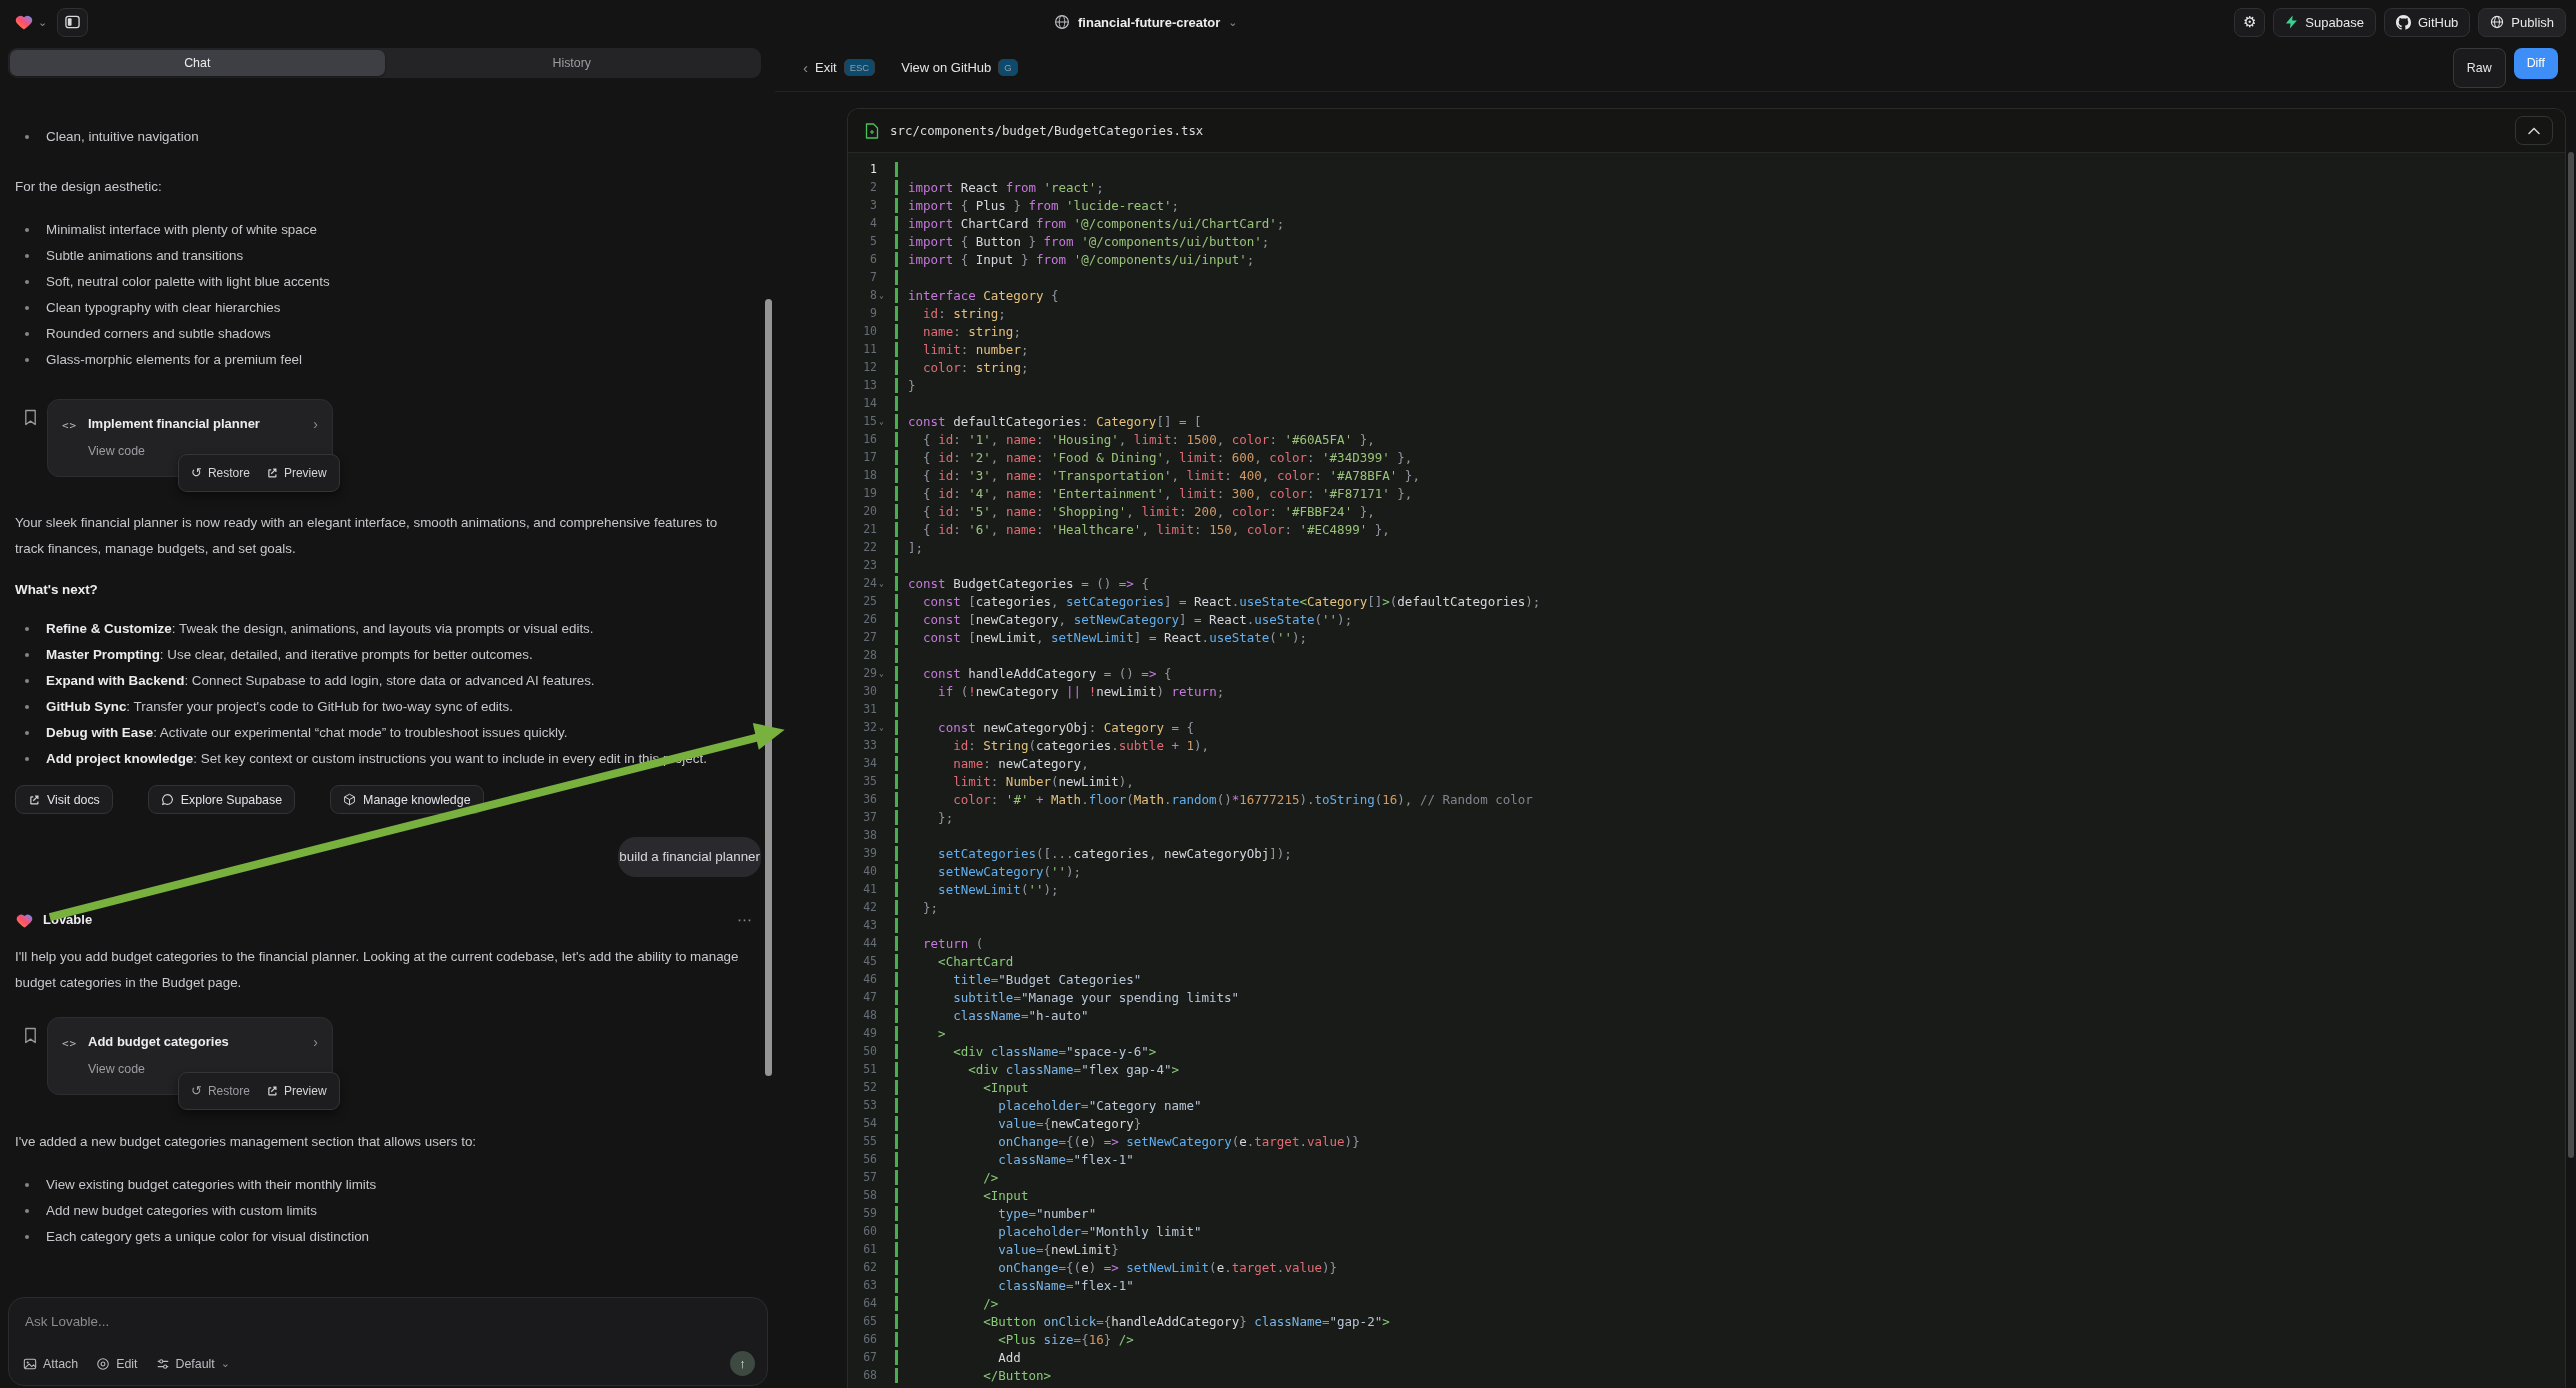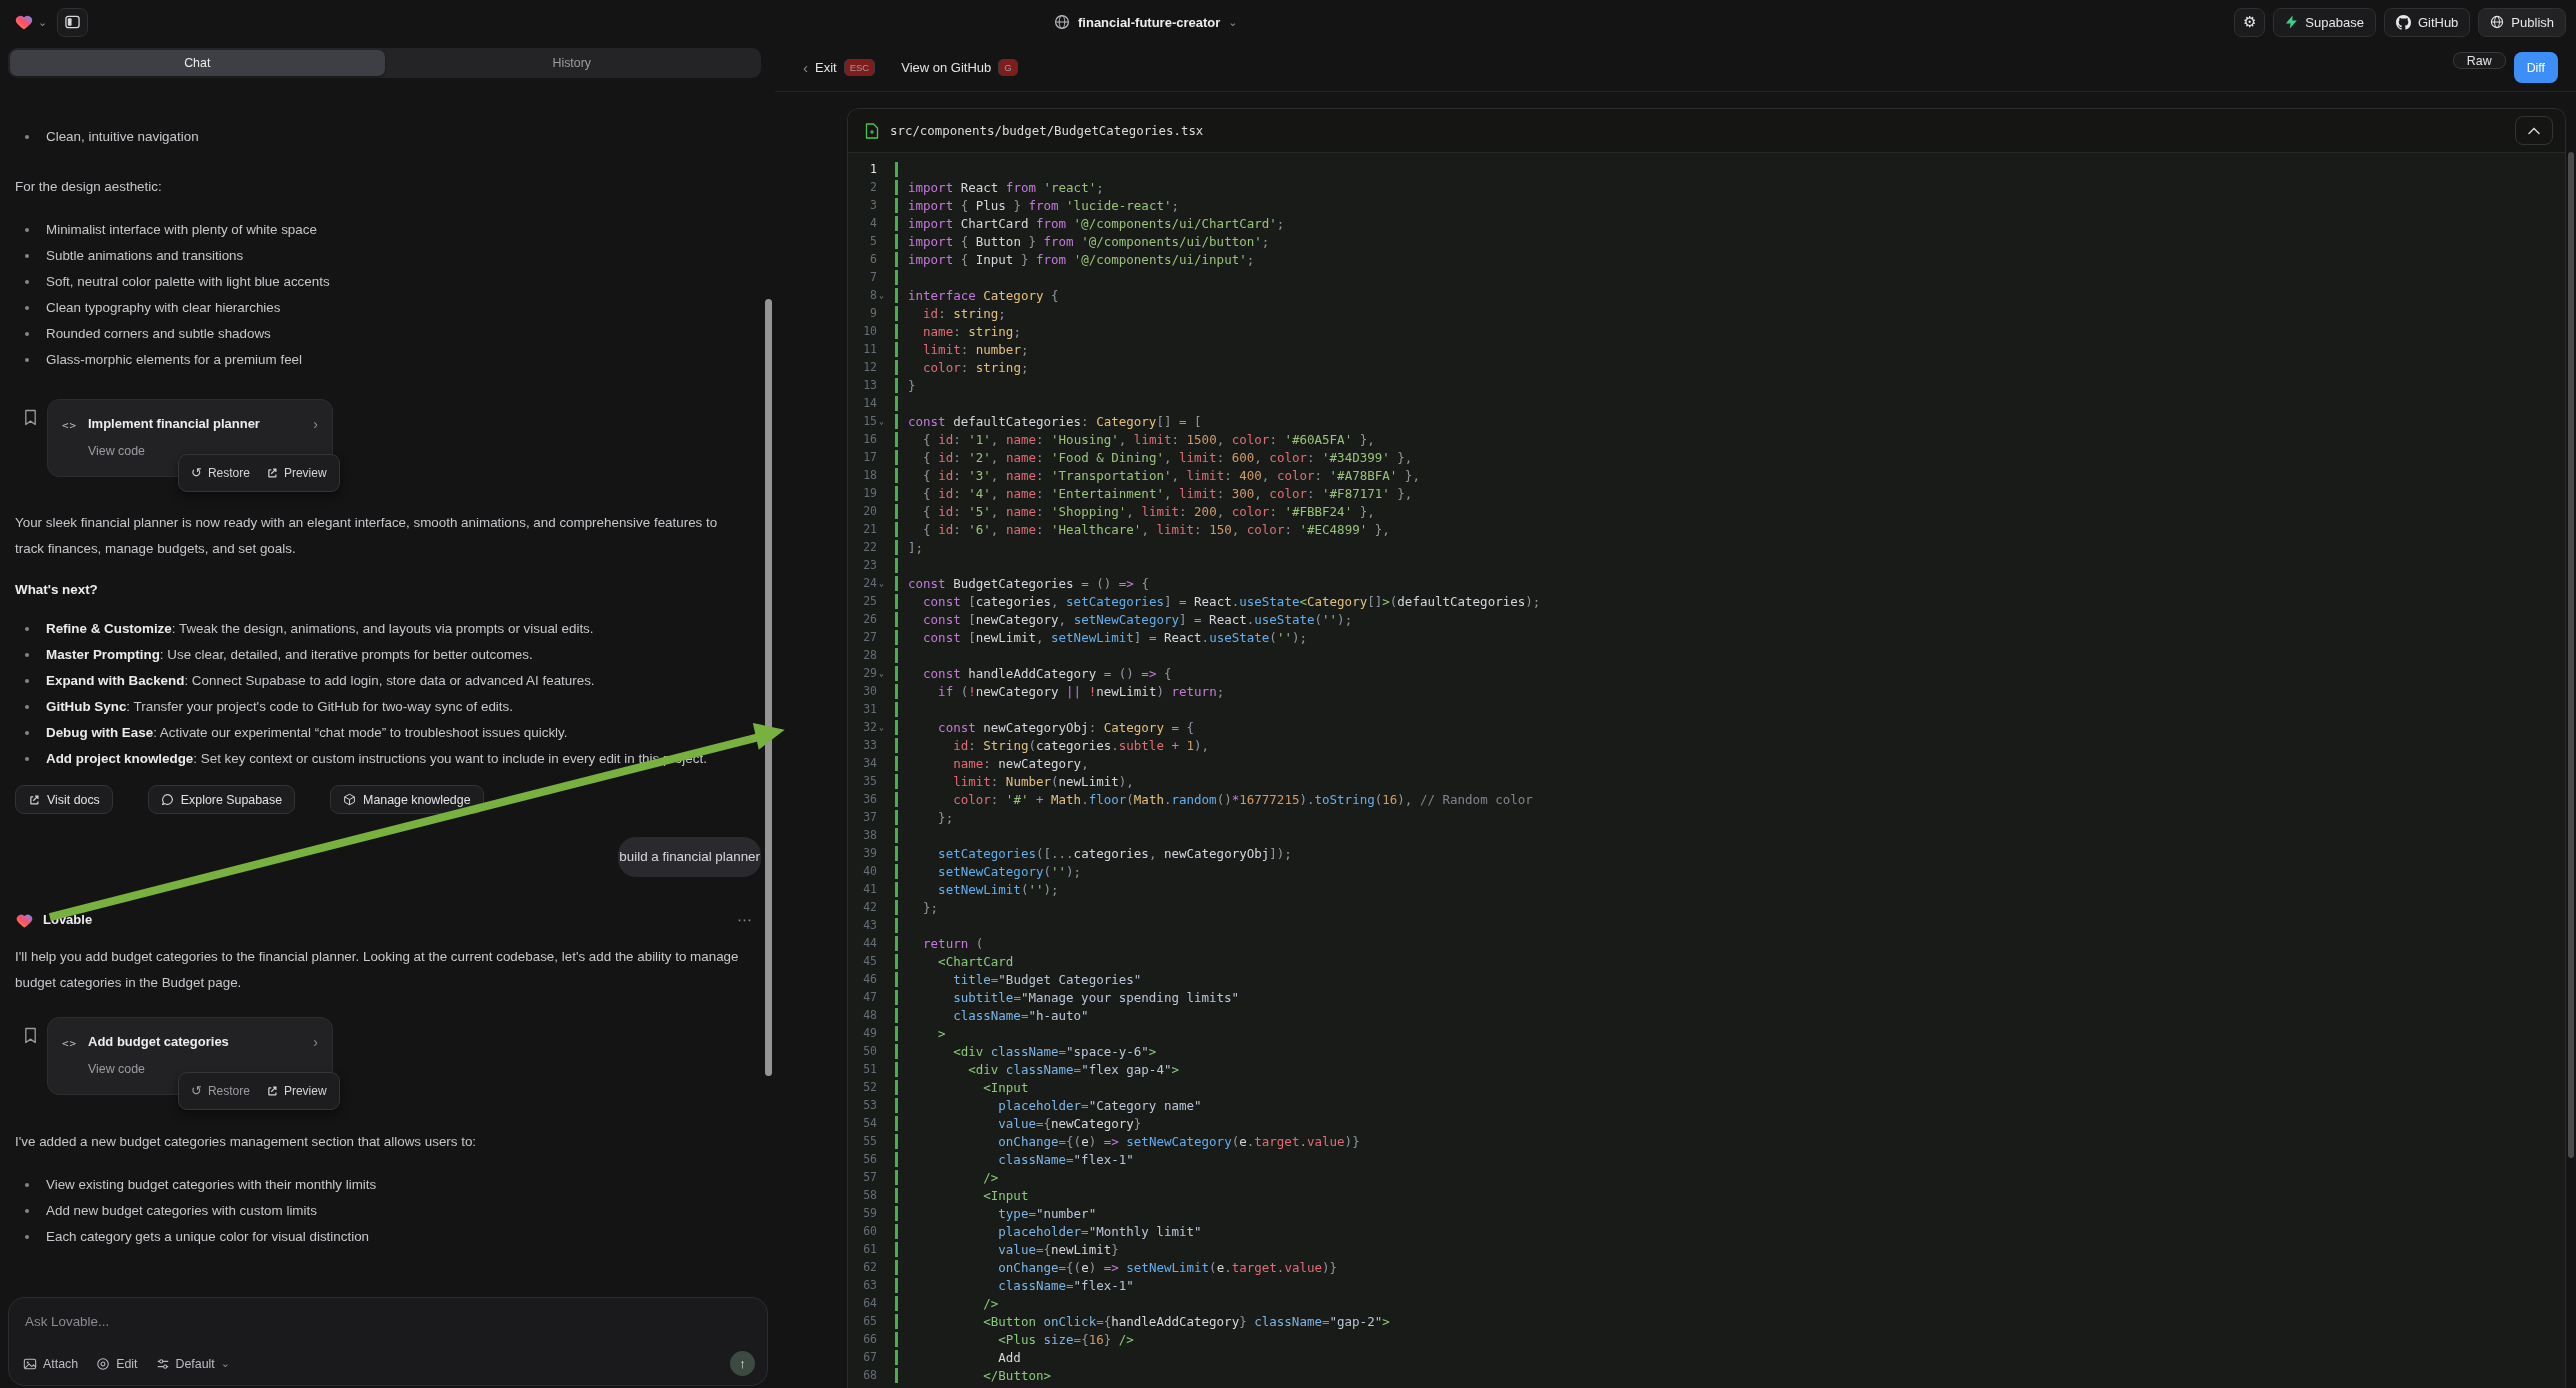--- a/index.html
+++ b/index.html
@@ -78,24 +78,24 @@
 
   
   #chat-sb { position:absolute; right:3px; top:255px; width:7px; height:777px; border-radius:4px;
     background:rgba(255,255,255,.55); }
 
   
   #codepanel { position:absolute; left:775px; top:44px; right:0; bottom:0; background:#141414; }
   #code-strip { position:absolute; left:0; top:0; right:0; height:48px; border-bottom:1px solid #242426;
     display:flex; align-items:center; padding:0 18px 0 28px; gap:10px; }
   .strip-item { display:flex; align-items:center; gap:7px; color:#e4e4e8; font-size:13px; cursor:pointer; }
-  kbd { border:1px solid #3a3a3d; border-radius:5px; background:#7f1d1d; color:#9a9aa0; font-size:9.5px;
+  kbd { border:1px solid #3a3a3d; border-radius:5px; background:#0c4a6e; color:#9a9aa0; font-size:9.5px;
     padding:2px 5px; font-family:"Liberation Sans",sans-serif; }
   .strip-right { margin-left:auto; display:flex; gap:8px; }
-  .btn-raw { height:17px; padding:0 13px; border:1px solid #39393c; border-radius:8px; background:#1b1b1d;
+  .btn-raw { height:40px; padding:0 13px; border:1px solid #39393c; border-radius:8px; background:#1b1b1d;
     color:#e6e6ea; font-size:12.4px; display:flex; align-items:center; cursor:pointer; }
   .btn-diff { height:31px; padding:0 13px; border-radius:8px; background:#3e8ef7; color:#fff; font-size:12.4px;
     display:flex; align-items:center; cursor:pointer; }
 
   #filecard { position:absolute; left:28px; right:10px; top:64px; bottom:0; background:#191b18;
     border:1px solid #2a2c2a; border-bottom:none; border-radius:12px 12px 0 0; overflow:hidden;margin-left:44px; }
   #filehead { height:44px; background:#151614; border-bottom:1px solid #262826; display:flex; align-items:center;
     padding:0 12px 0 17px; gap:11px; }
   #filepath { font-family:"DejaVu Sans Mono",monospace; font-size:12.4px; color:#dcdcde; flex:1; }
   #collapse { width:38px; height:29px; border:1px solid #333533; border-radius:8px; display:flex; align-items:center;

